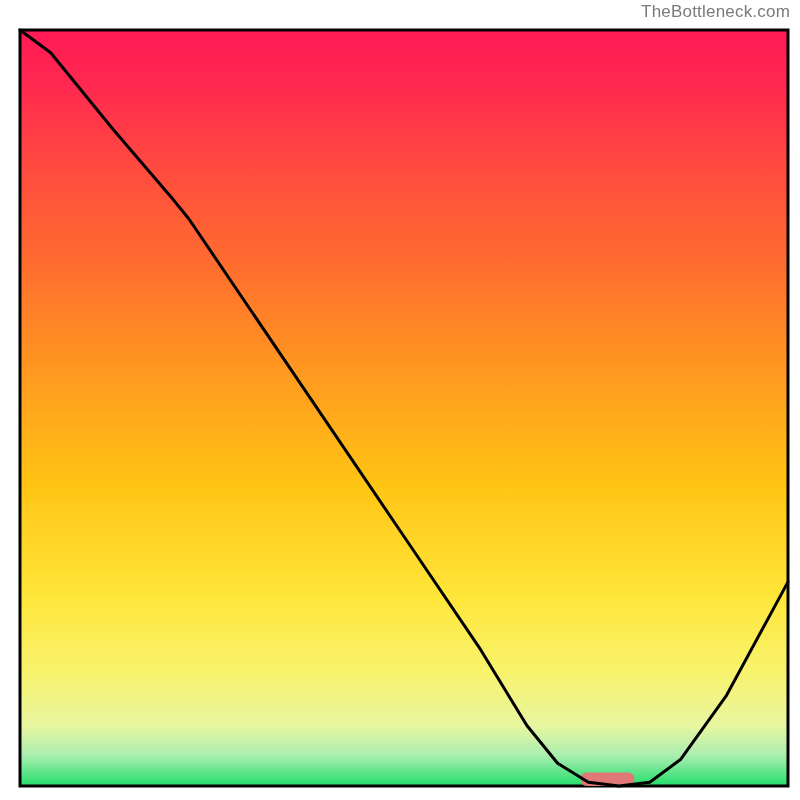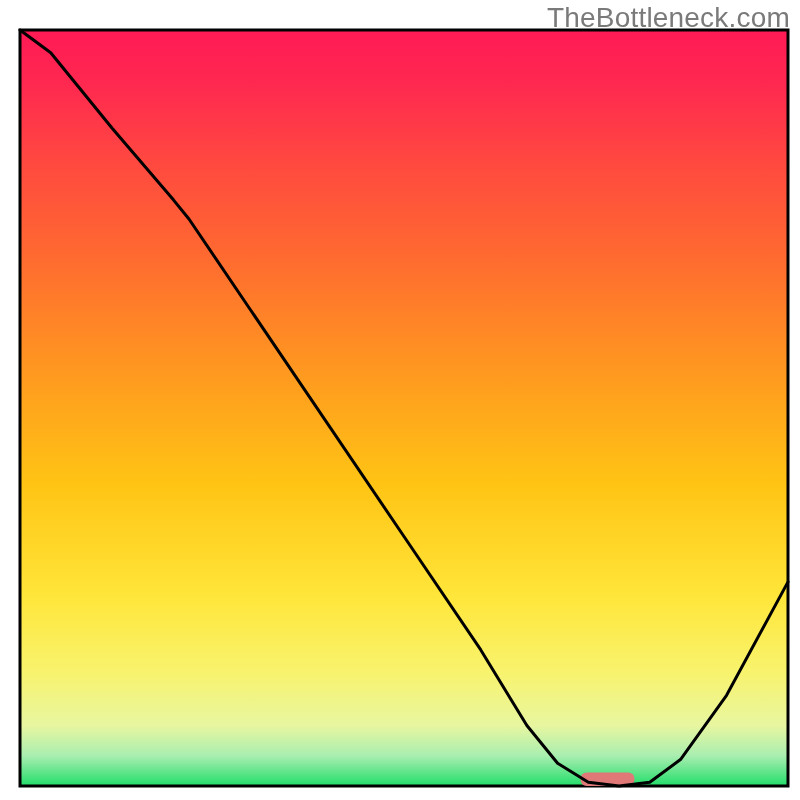--- a/index.html
+++ b/index.html
@@ -13,21 +13,21 @@
   }
   .stage {
     position: relative;
     width: 800px;
     height: 800px;
   }
   .watermark {
     position: absolute;
     top: 2px;
     right: 10px;
-    font-size: 28px;
+    font-size: 17px;
     color: #7a7a7a;
     font-weight: 500;
     letter-spacing: 0.2px;
     user-select: none;
   }
   svg.plot {
     position: absolute;
     inset: 0;
     width: 800px;
     height: 800px;

